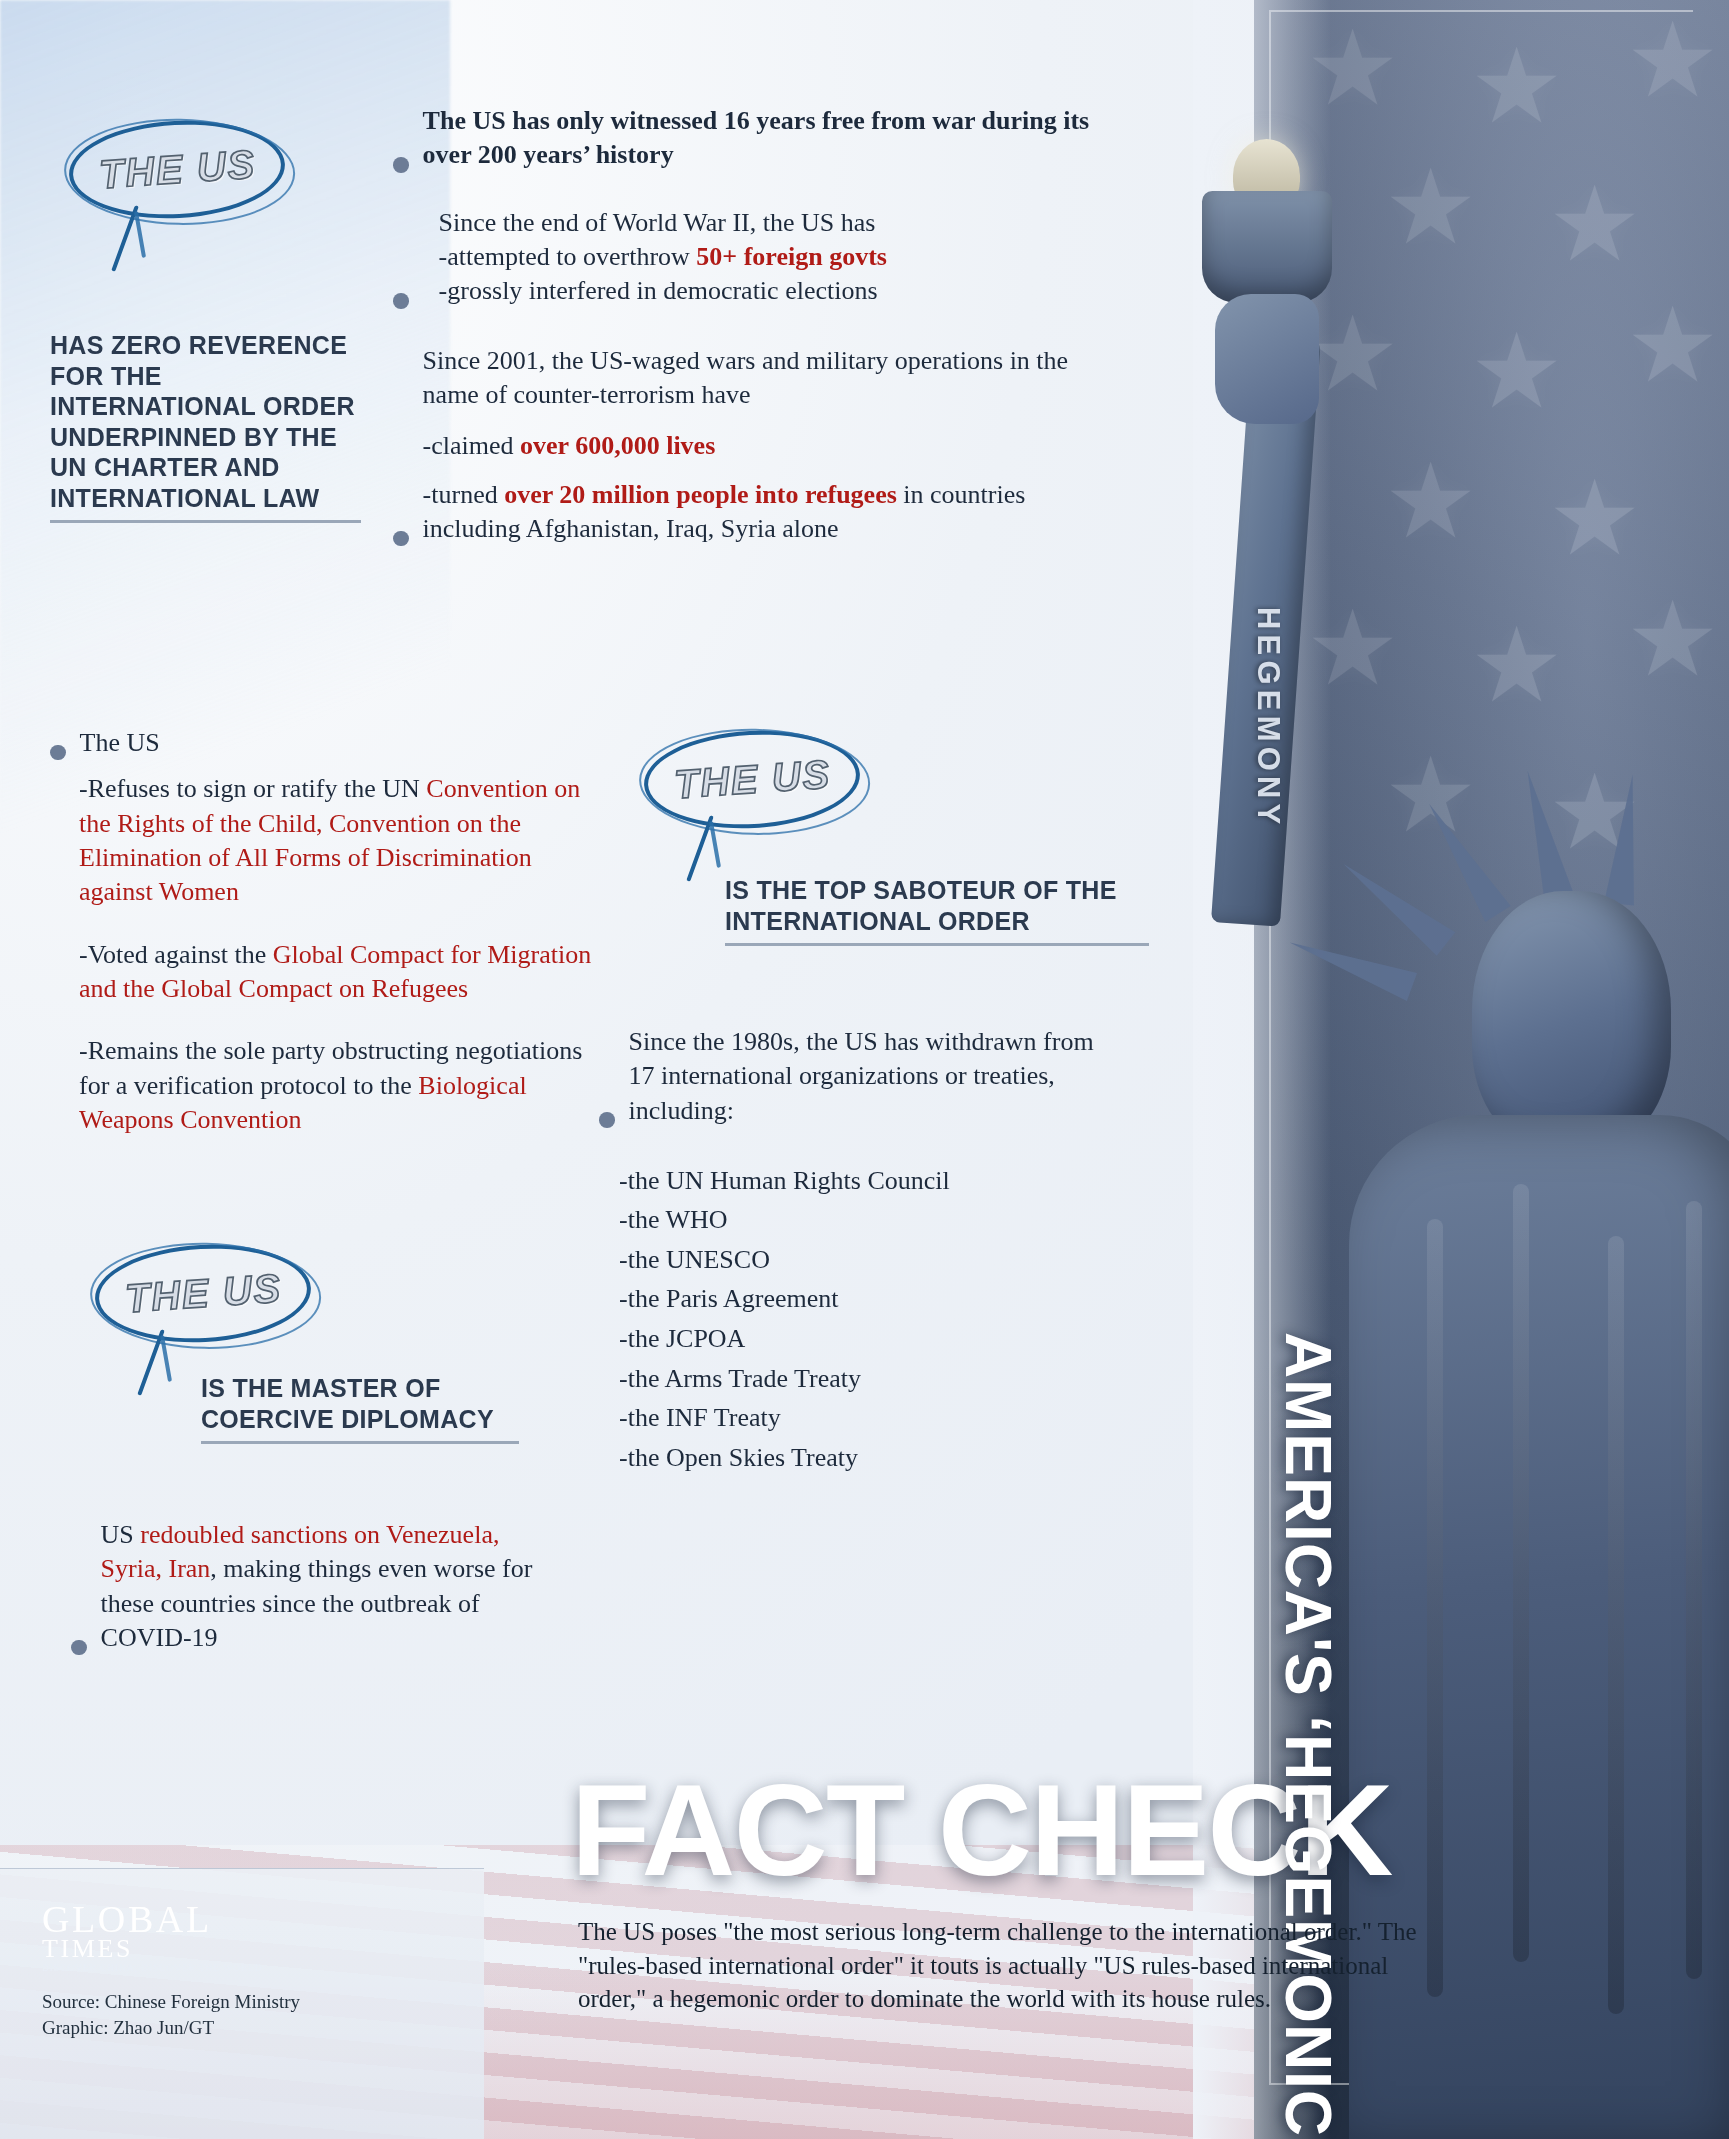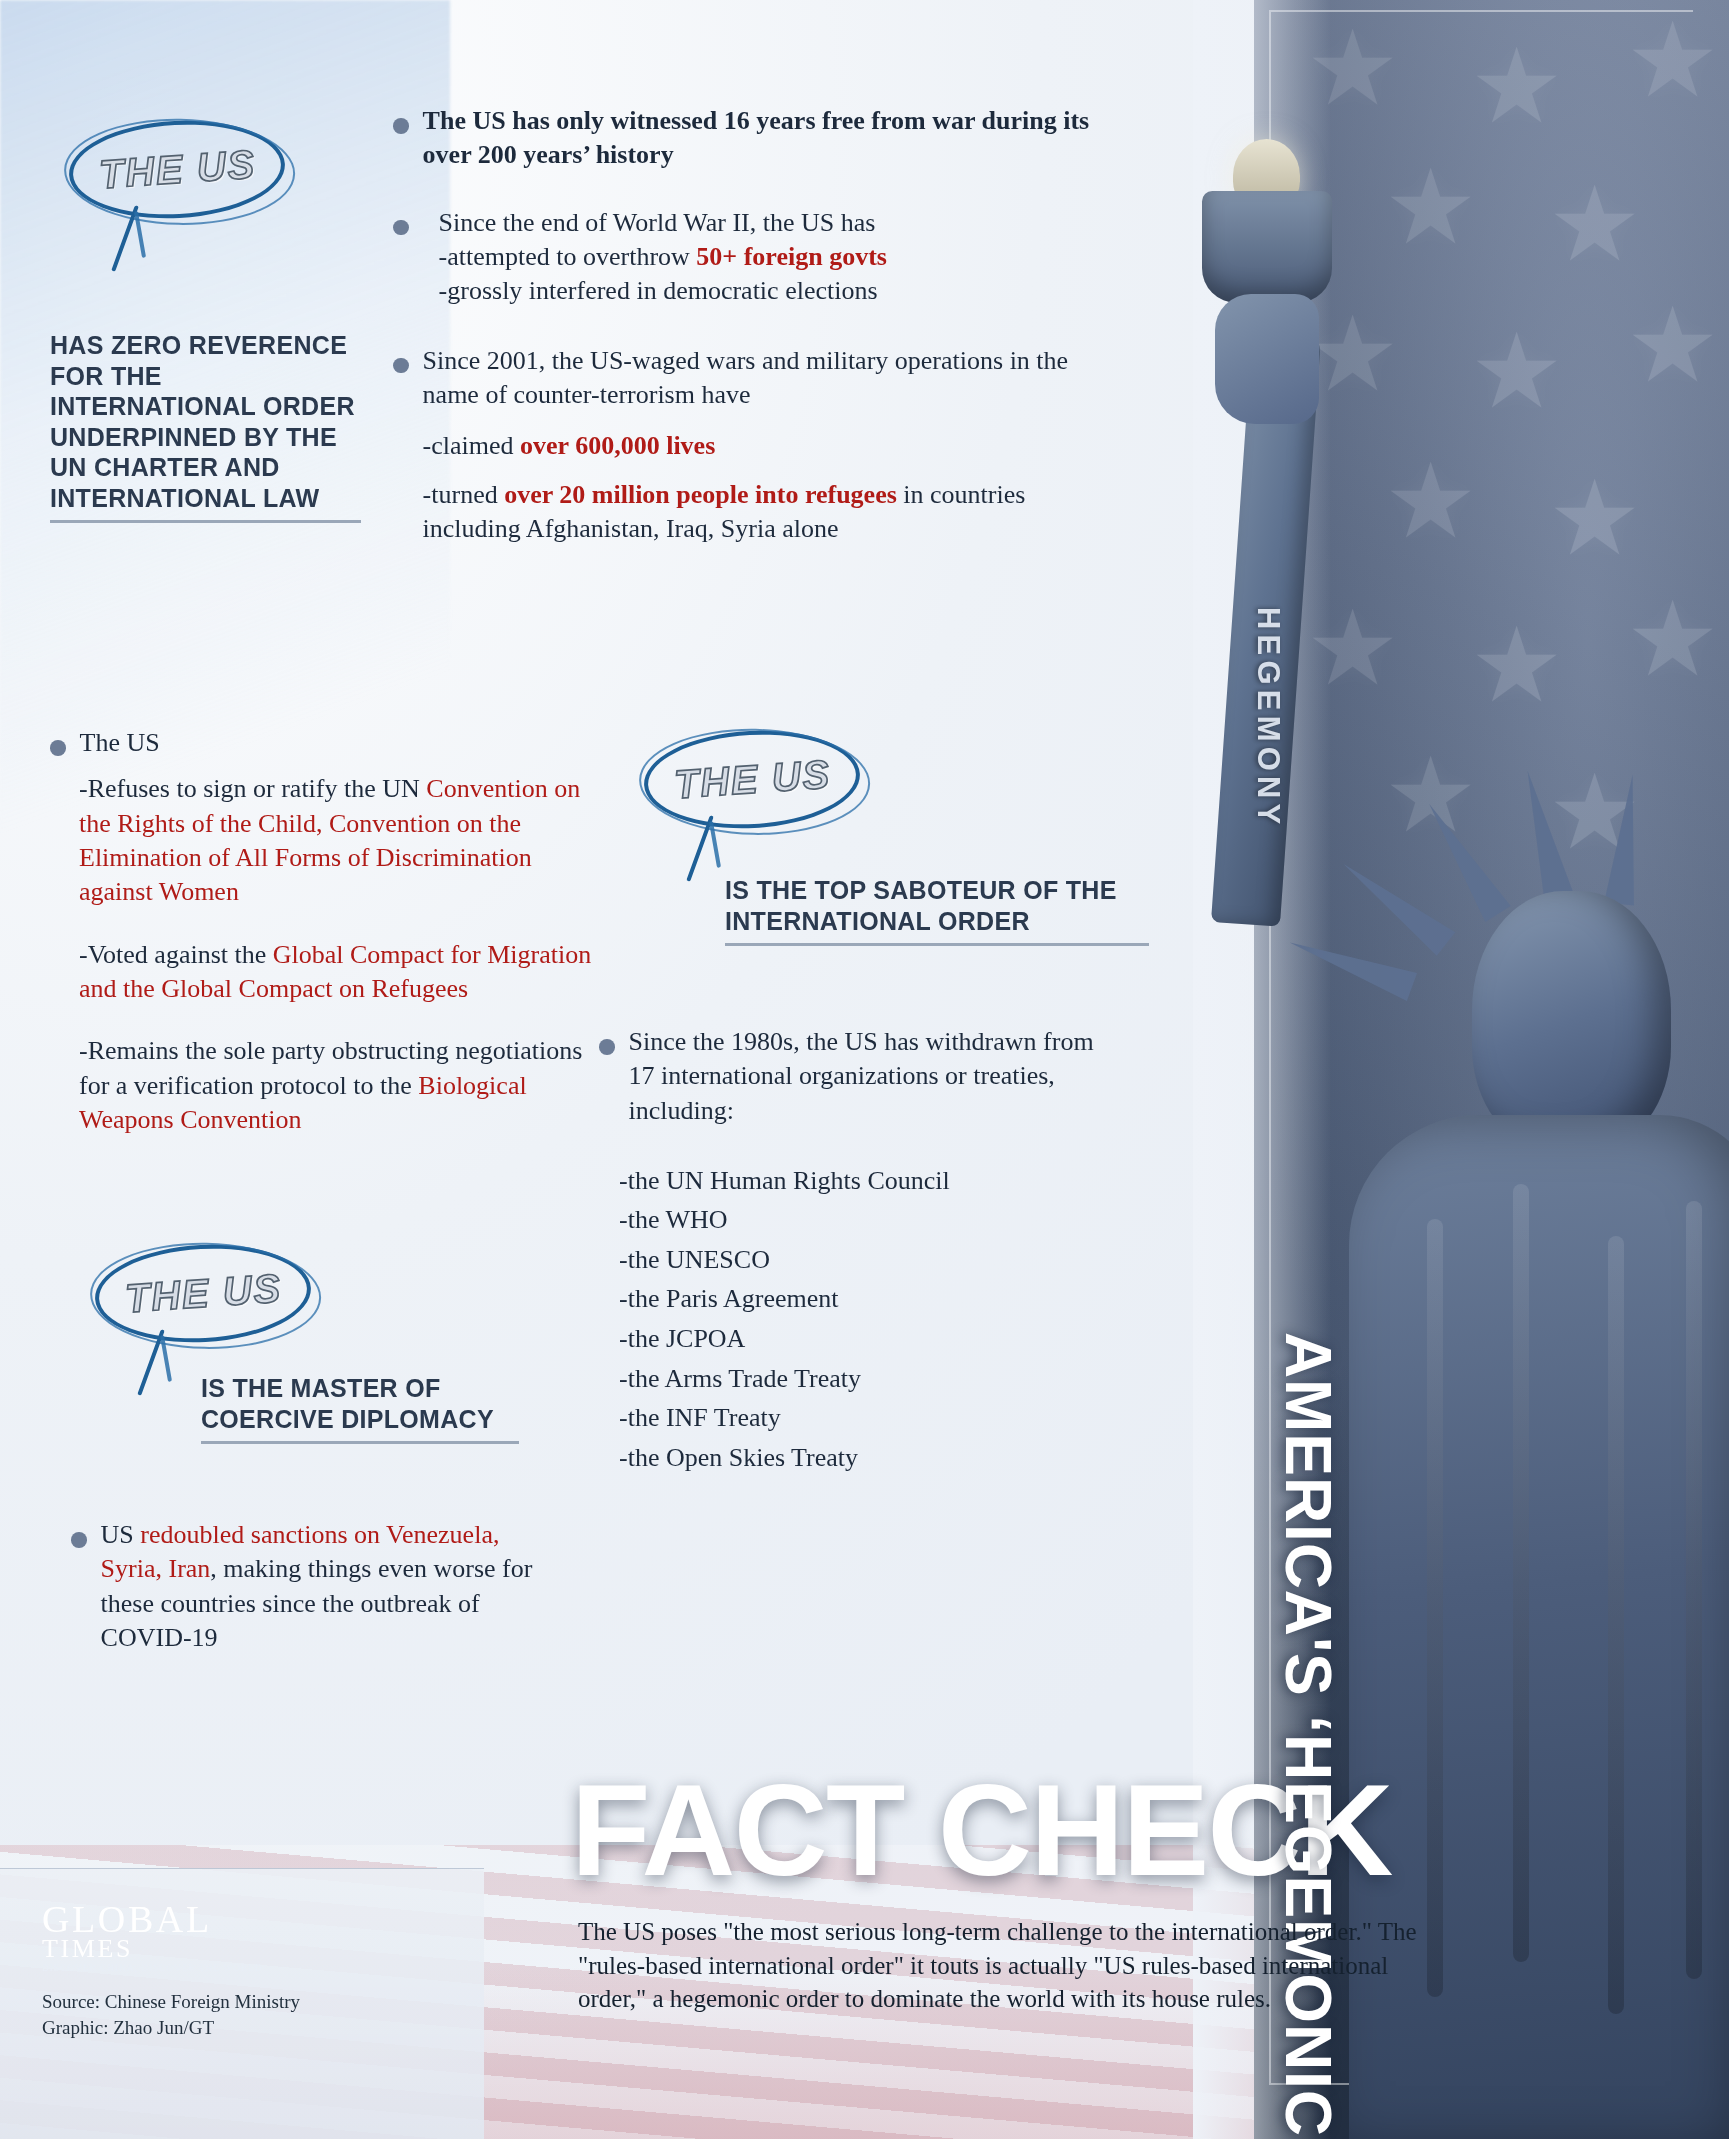--- a/index.html
+++ b/index.html
@@ -165,21 +165,21 @@
   .robe-fold {
     position: absolute;
     width: 15.6px; height: 778px;
     background: linear-gradient(180deg, rgba(255,255,255,0.10), rgba(0,0,0,0.20));
     border-radius: 8.6px;
   }
 
   
   .content { position: absolute; inset: 0; }
 
-  .bullet-row { display: flex; gap: 14px; align-items: flex-start; }
+  .bullet-row { display: flex; gap: 14px; align-items: flex-end; }
   .dot {
     flex: none;
     width: 15.6px; height: 15.6px;
     border-radius: 50%;
     background: #6c7c96;
     margin-top: 14px;
   }
   .btext { font-size: 26px; line-height: 1.32; color: #1d2a3c; }
   .red { color: #b01b17; font-weight: 700; }
   .redn { color: #b01b17; }

